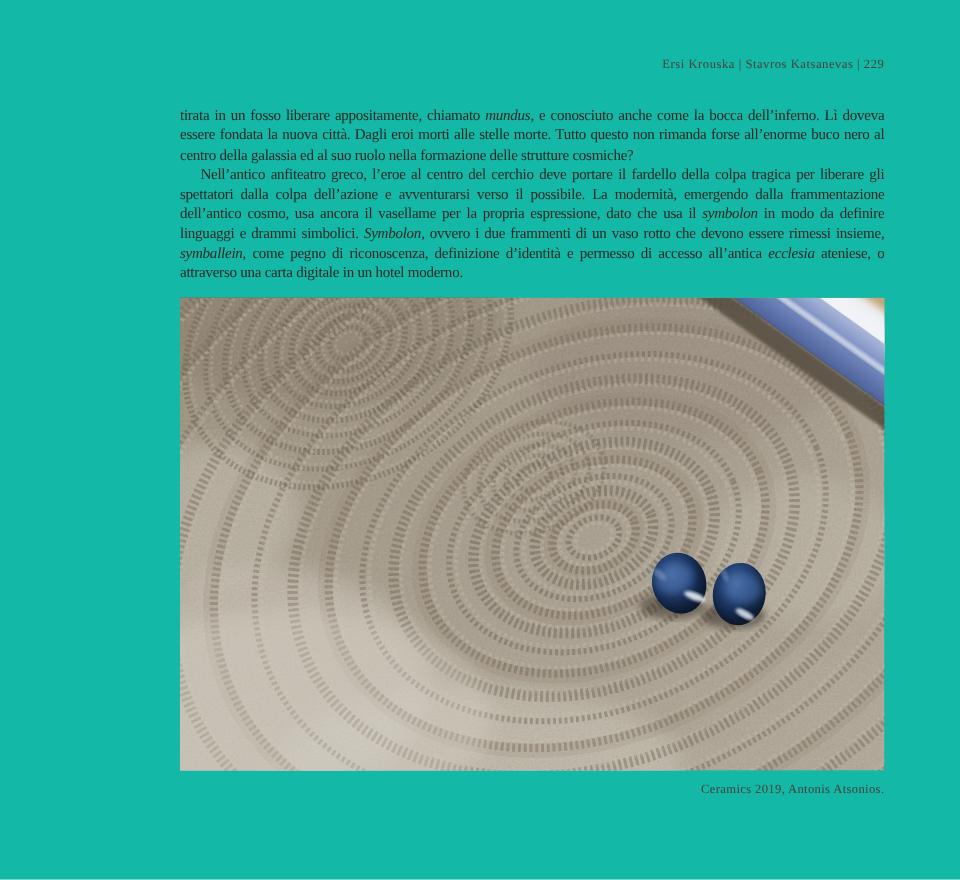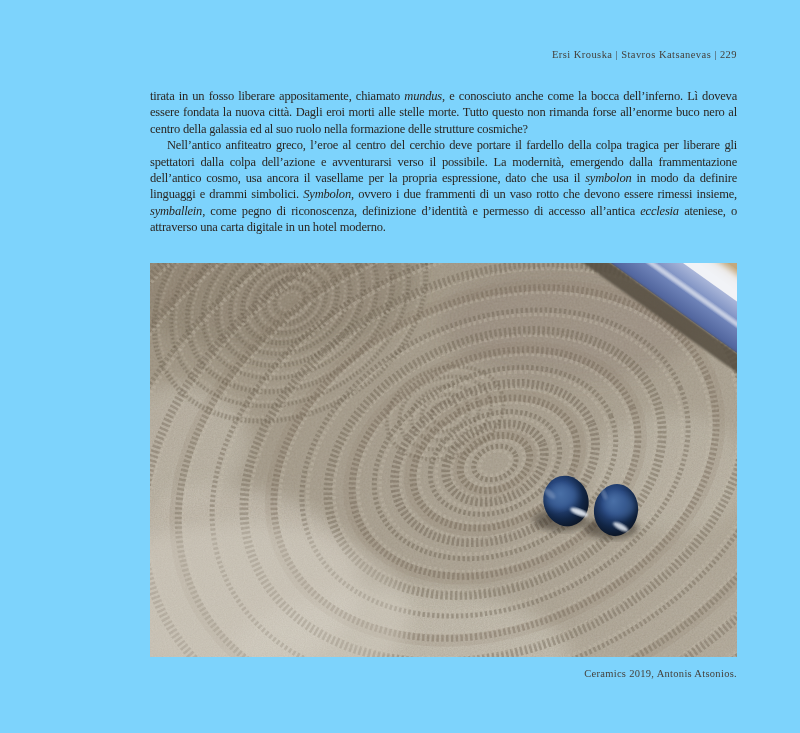--- a/index.html
+++ b/index.html
@@ -1,35 +1,35 @@
 <!DOCTYPE html>
 <html style="--ink: #2b2622; --ink-soft: #45403b; --sand-base: #a69d8d; --sand-dark: #6e6150; --sand-shadow: #7a6c58; --sand-light: #d8d3c8; --furrow-dark: #574b3a; --ridge-light: #c9c1b1; --wet-sand: #554d40; --water-blue: #7186bb; --water-deep: #4e629b; --water-pale: #aab7da; --foam-white: #f1f3f7; --shore-tan: #c2a87e; --egg-black: #06090f; --egg-sheen: #4a6fa6; --egg-highlight: #e8eef6;"><head>
 <meta charset="utf-8">
 <style>
   html,body{margin:0;padding:0;}
   body{
     width:800px;height:733px;background:#ffffff;overflow:hidden;position:relative;
     font-family:"Liberation Serif", serif;color:var(--ink,#2b2622);
   }
-  .page{position:absolute;inset:0;background:#7dd3fc;}
+  .page{position:absolute;inset:0;background:#14b8a6;}
   .running-head{
     position:absolute;top:49px;right:63px;
     font-size:10.5px;letter-spacing:.45px;color:var(--ink-soft,#45403b);
     white-space:nowrap;
   }
   .body-text{
     position:absolute;left:150px;top:88px;width:587px;
     font-size:12.5px;line-height:16.4px;letter-spacing:-.2px;
     text-align:justify;color:var(--ink,#2b2622);
   }
   .body-text p{margin:0;padding:0;}
   .body-text p.indented{text-indent:17px;}
   .body-text em{font-style:italic;}
   figure.photo-figure{
-    position:absolute;left:150px;top:263px;width:587px;height:394px;margin:0;padding:0;
+    position:absolute;left:150px;top:248px;width:587px;height:394px;margin:0;padding:0;
   }
   figure.photo-figure svg{display:block;}
   figcaption.photo-caption{
     position:absolute;top:405px;right:0;
     font-size:10.5px;letter-spacing:.3px;color:var(--ink-soft,#45403b);
     white-space:nowrap;
   }
 </style>
 </head>
 <body>

